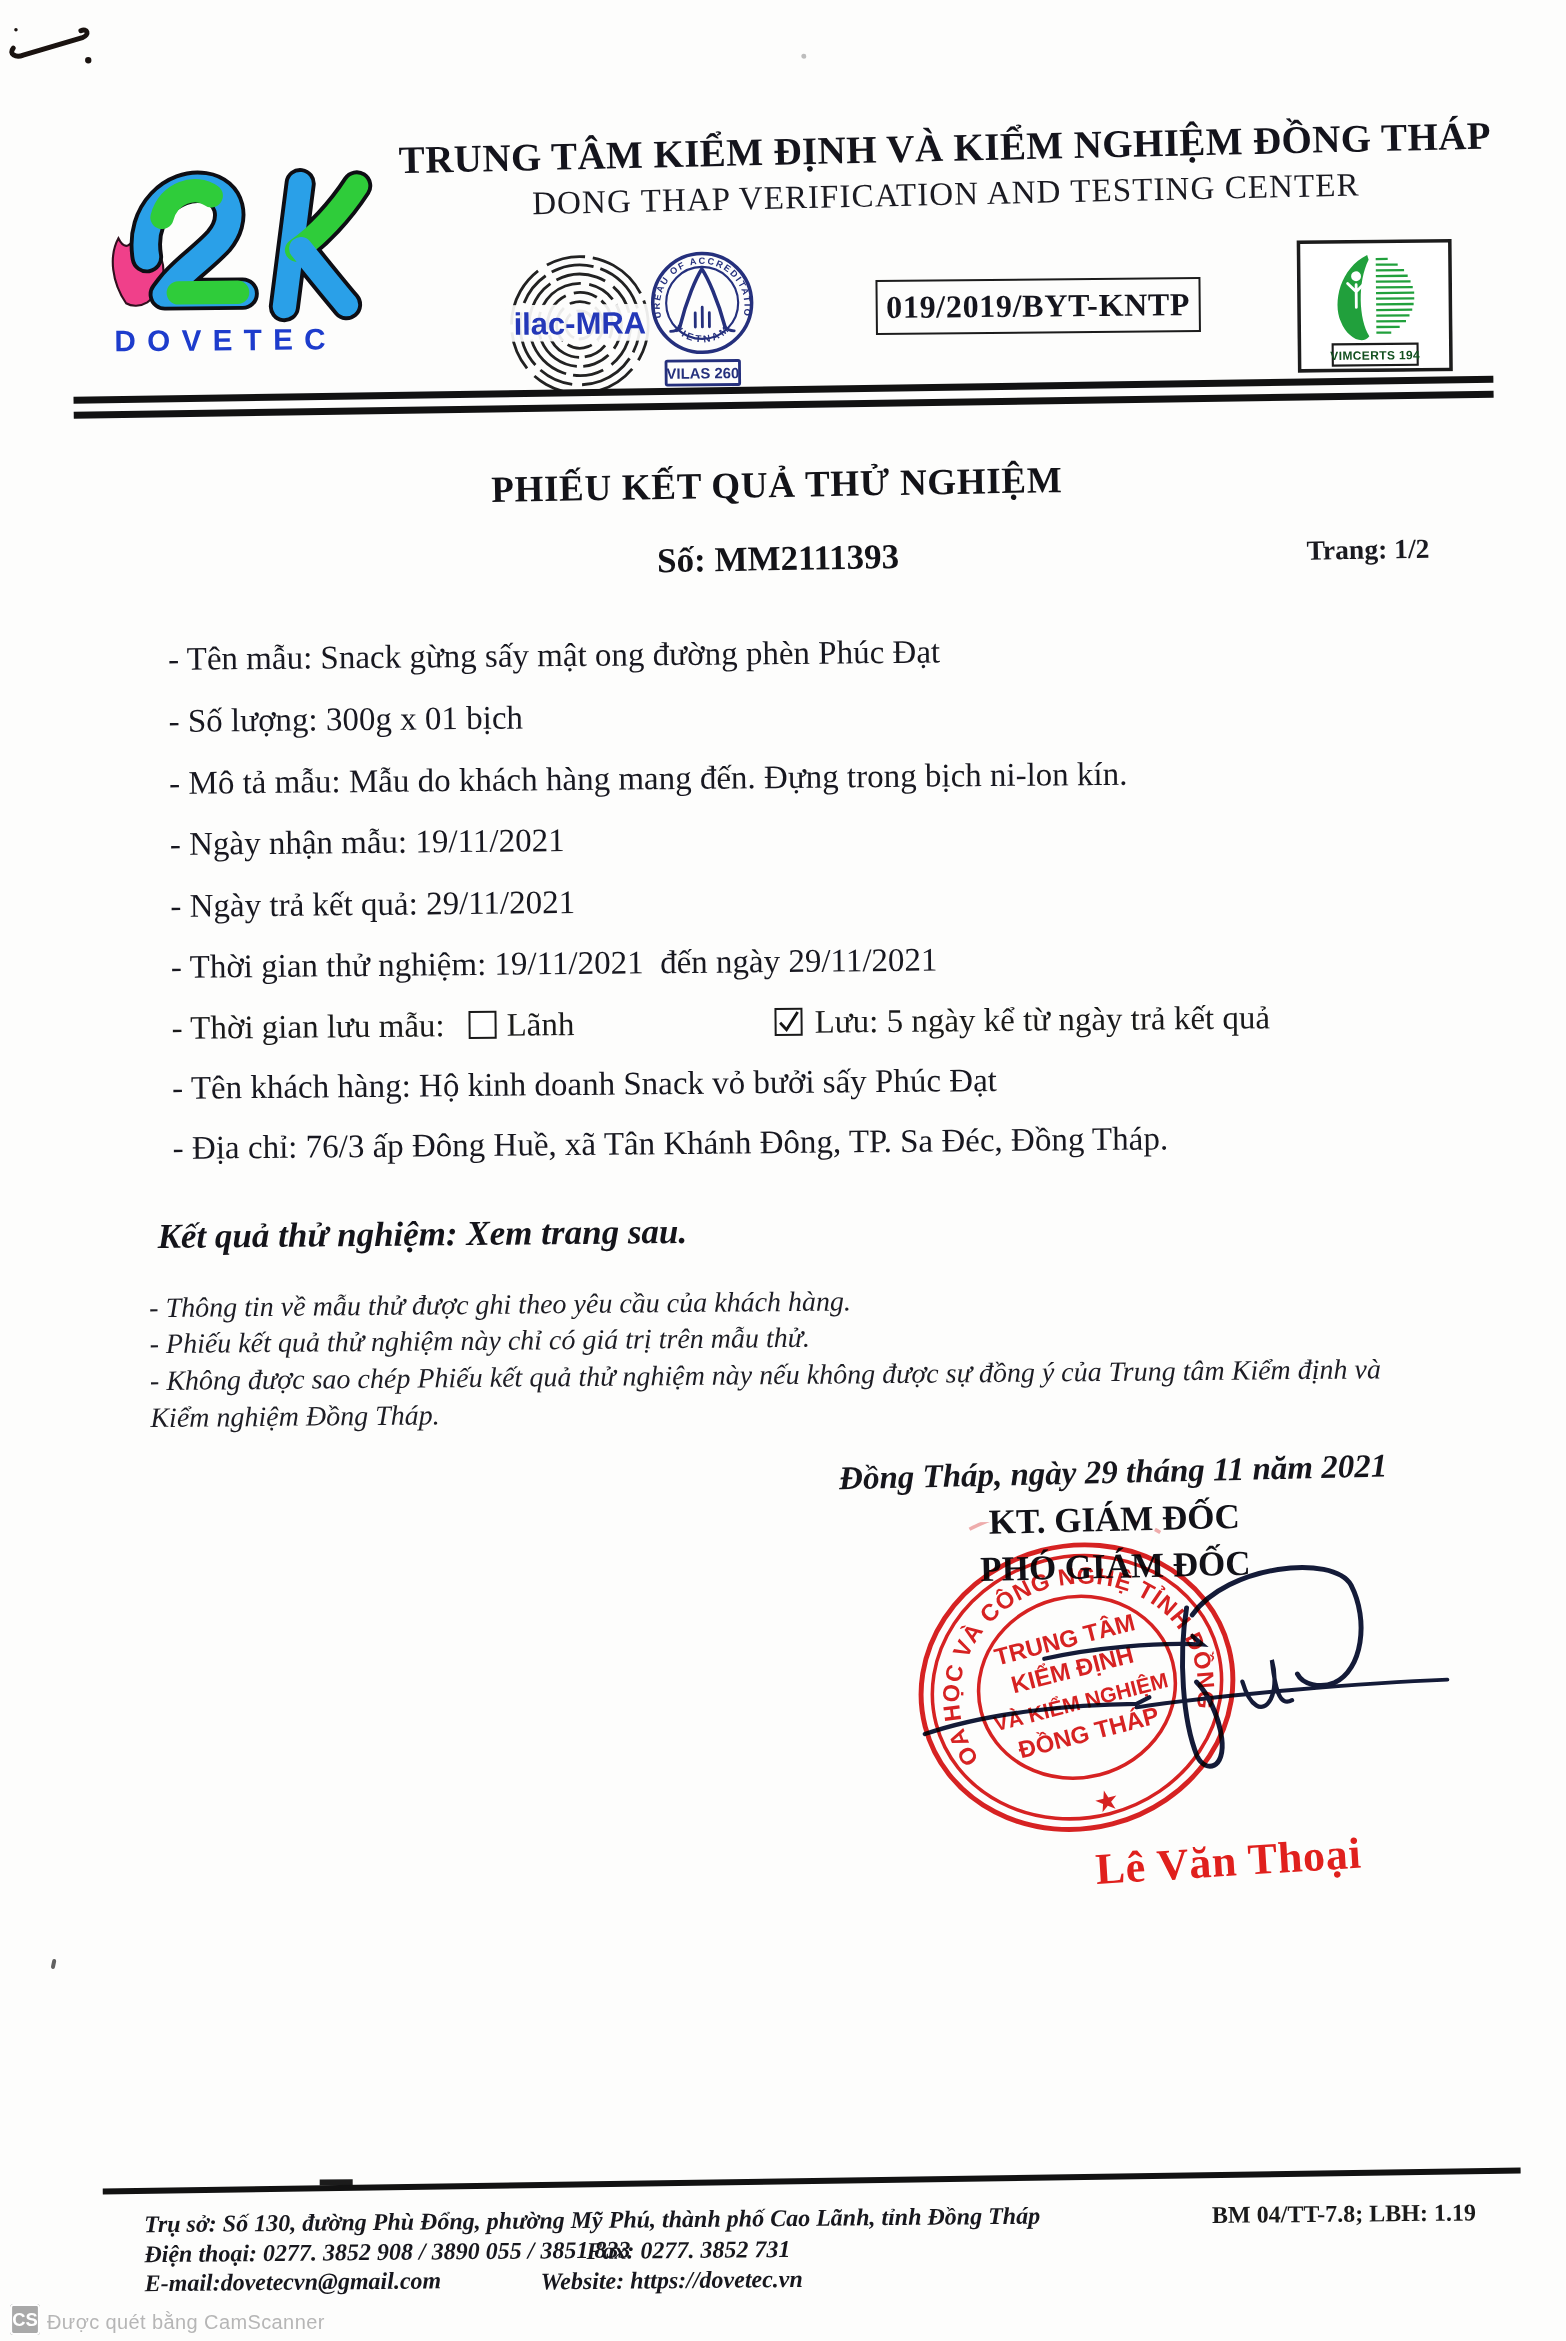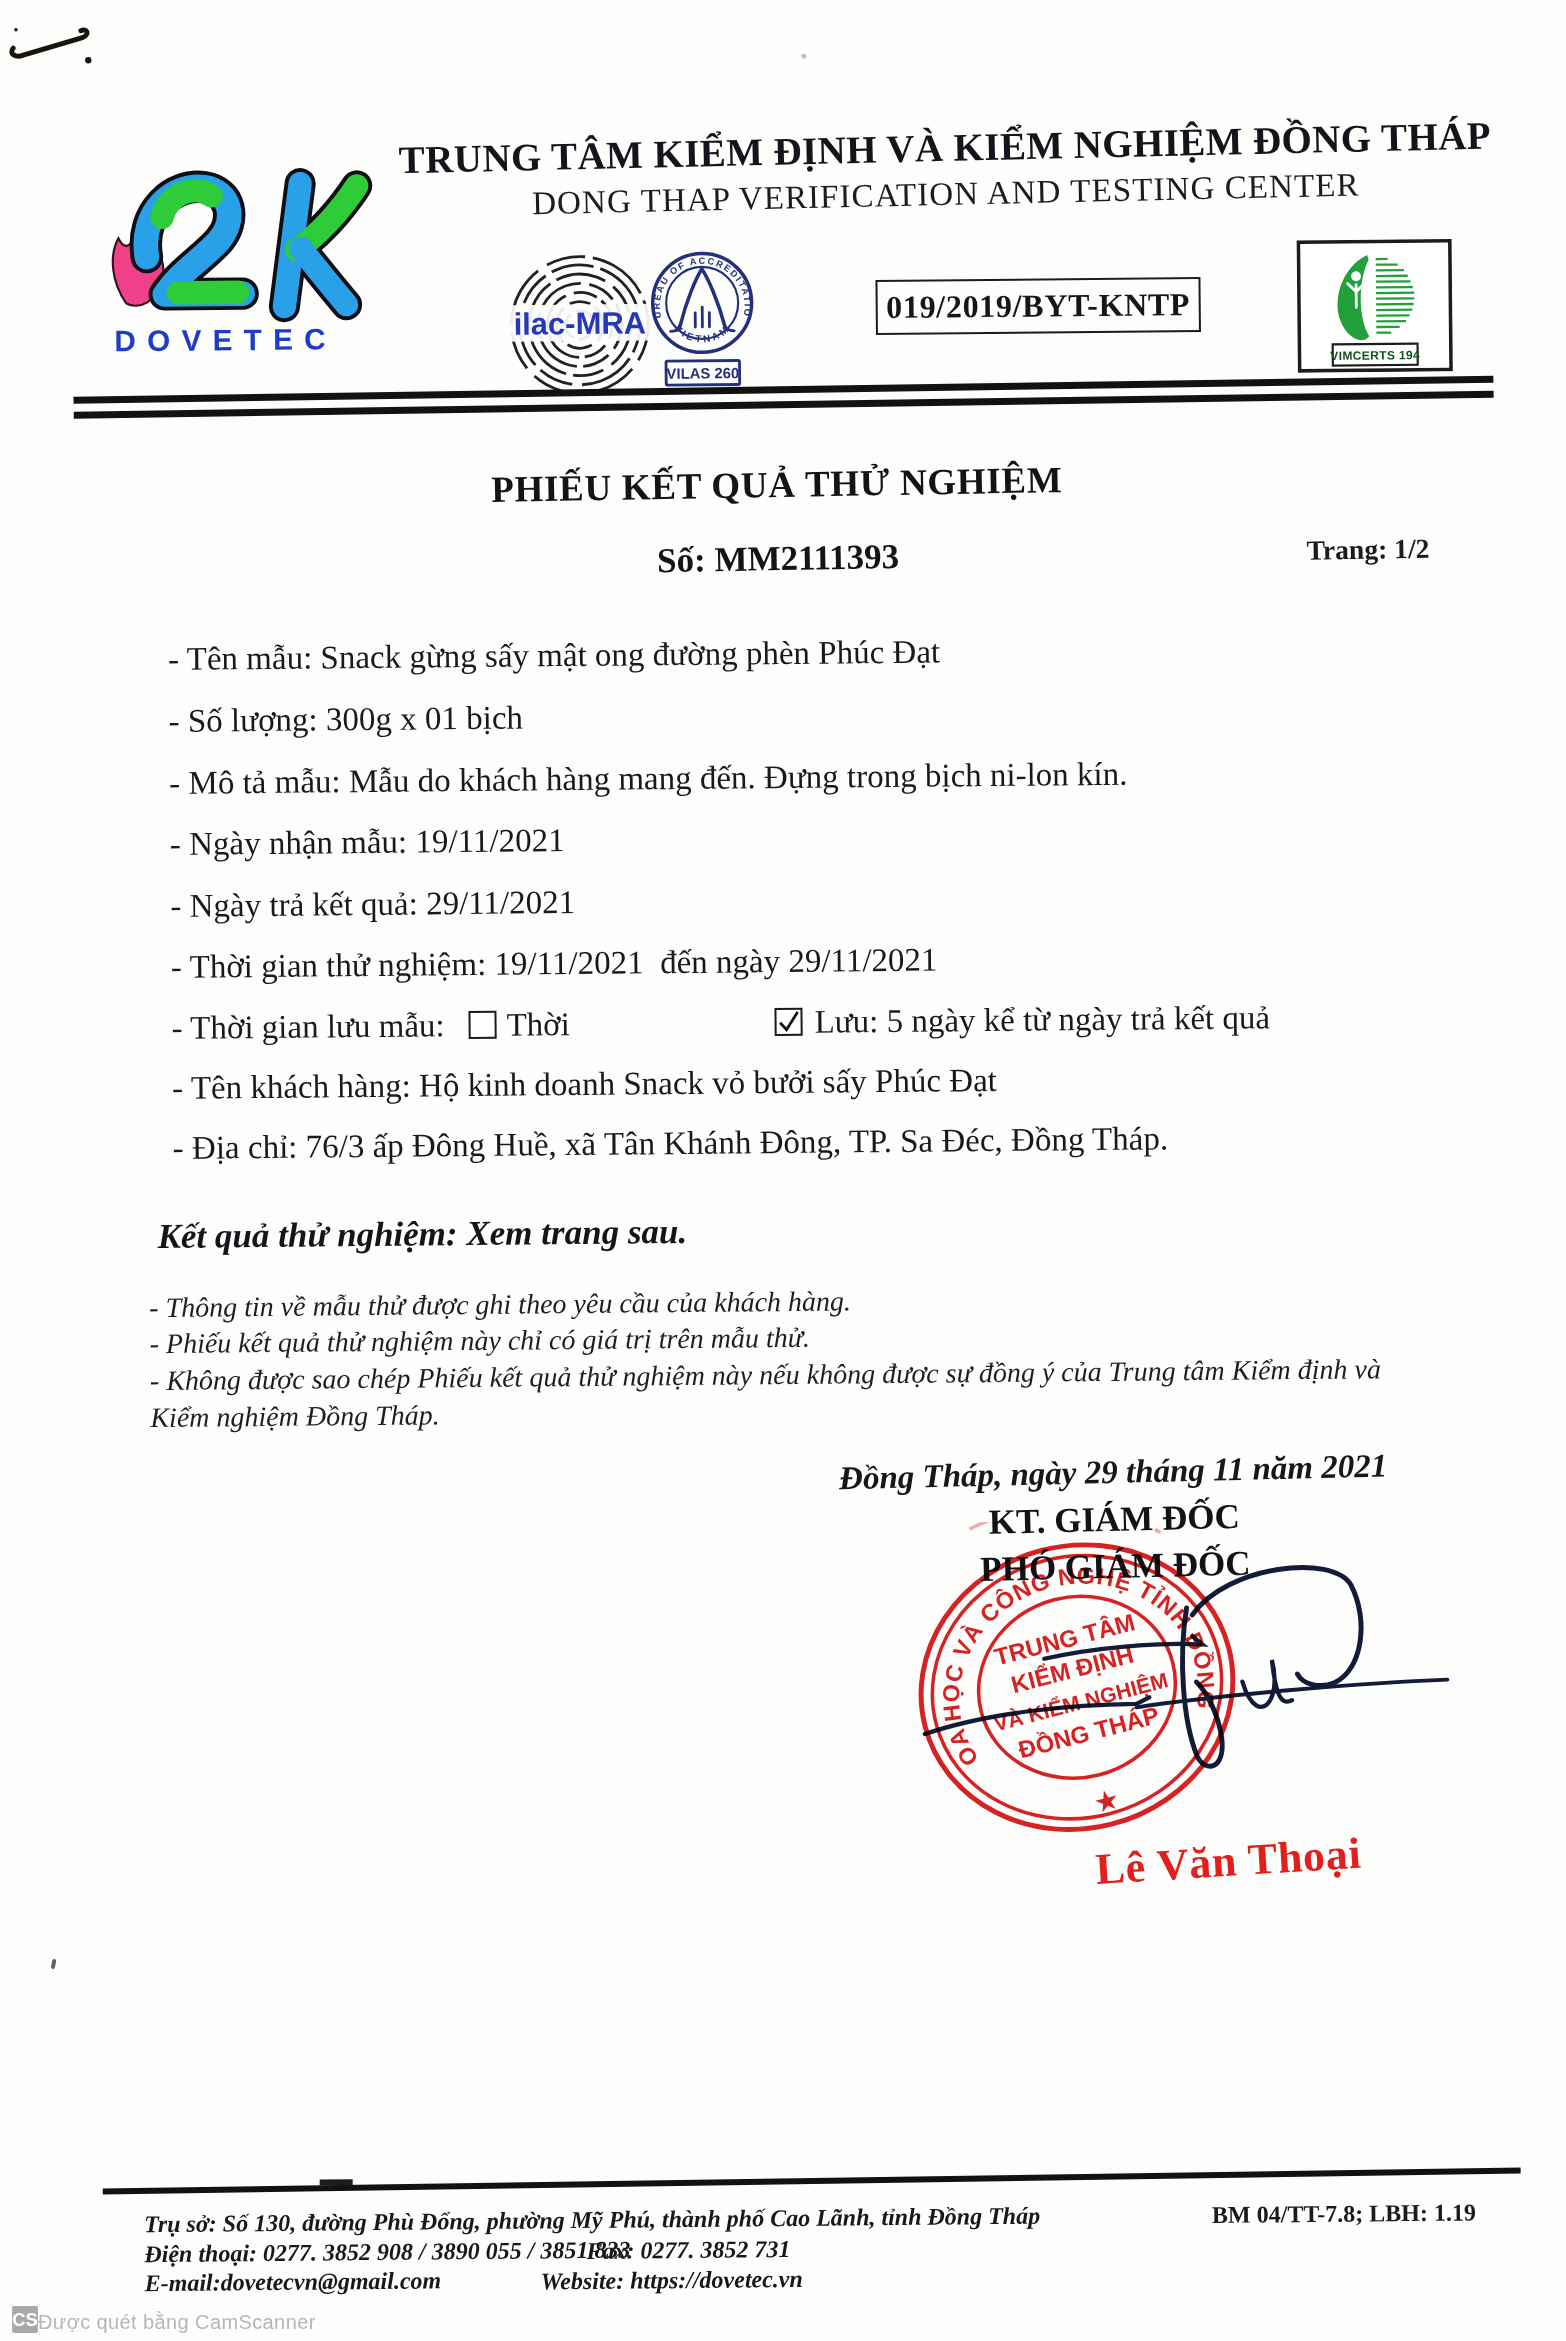--- a/index.html
+++ b/index.html
@@ -87,21 +87,21 @@
   .f-fax { left:576px; top:2236px; }
   .f-email { left:134px; top:2264px; }
   .f-web { left:530px; top:2266px; }
 
   
   .cs-icon { left:10px; top:2304px; width:30px; height:31px; background:#a9a9a9;
              border-radius:3.5px; display:flex; align-items:center; justify-content:center;
              font-family:"Liberation Sans","DejaVu Sans",sans-serif;
              font-weight:bold; font-size:18.4px; color:#fff;
              box-shadow:inset 0 0 0 2.1px #fff, inset 0 0 0 3.5px #a9a9a9; }
-  .cs-label { left:38px; top:2311px; font-family:"Liberation Sans","DejaVu Sans",sans-serif;
+  .cs-label { left:47px; top:2311px; font-family:"Liberation Sans","DejaVu Sans",sans-serif;
               font-size:20px; color:#b6b6b6; letter-spacing:0.4px; }
 
   svg text { font-family:"Liberation Sans","DejaVu Sans",sans-serif; }
 </style>
 </head>
 <body>
 
 <div class="page">
 
   <svg class="abs pen-mark" width="120" height="60" viewBox="0 0 170 85">
@@ -216,21 +216,21 @@
   <div class="abs detail d0">- Tên mẫu: Snack gừng sấy mật ong đường phèn Phúc Đạt</div>
   <div class="abs detail d1">- Số lượng: 300g x 01 bịch</div>
   <div class="abs detail d2">- Mô tả mẫu: Mẫu do khách hàng mang đến. Đựng trong bịch ni-lon kín.</div>
   <div class="abs detail d3">- Ngày nhận mẫu: 19/11/2021</div>
   <div class="abs detail d4">- Ngày trả kết quả: 29/11/2021</div>
   <div class="abs detail d5">- Thời gian thử nghiệm: 19/11/2021  đến ngày 29/11/2021</div>
 
   <div class="abs retention">
     <span class="lbl">- Thời gian lưu mẫu:</span>
     <span class="checkbox cb-no"></span>
-    <span class="opt opt-no">Thời</span>
+    <span class="opt opt-no">Lãnh</span>
     <span class="checkbox cb-yes">
       <svg width="24" height="24" viewBox="0 0 34 34">
         <polyline points="5,18 14,28 30,3" fill="none" stroke="#161616" stroke-width="4"></polyline>
       </svg>
     </span>
     <span class="opt opt-yes">Lưu: 5 ngày kể từ ngày trả kết quả</span>
   </div>
 
   <div class="abs detail d6">- Tên khách hàng: Hộ kinh doanh Snack vỏ bưởi sấy Phúc Đạt</div>
   <div class="abs detail d7">- Địa chỉ: 76/3 ấp Đông Huề, xã Tân Khánh Đông, TP. Sa Đéc, Đồng Tháp.</div>

